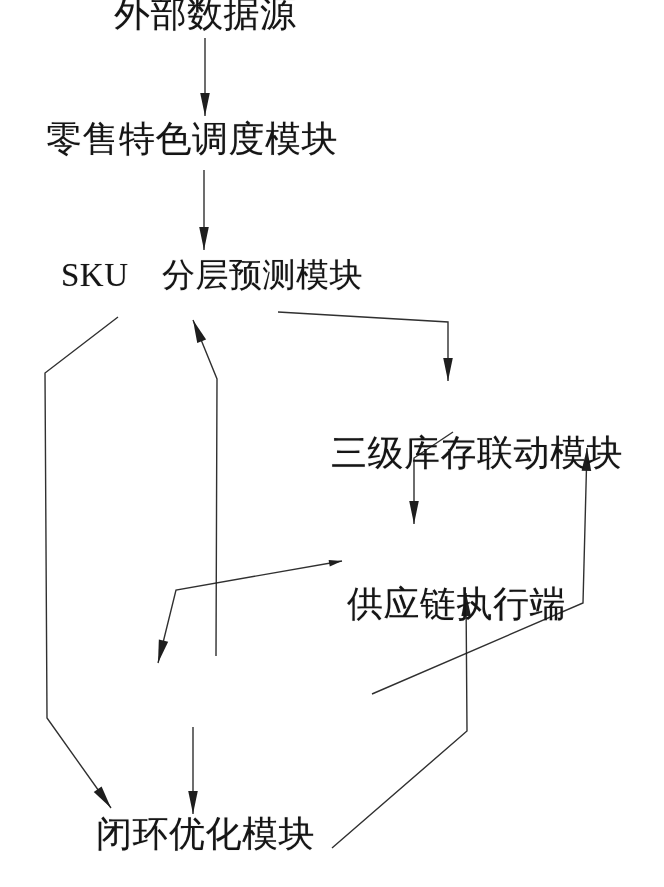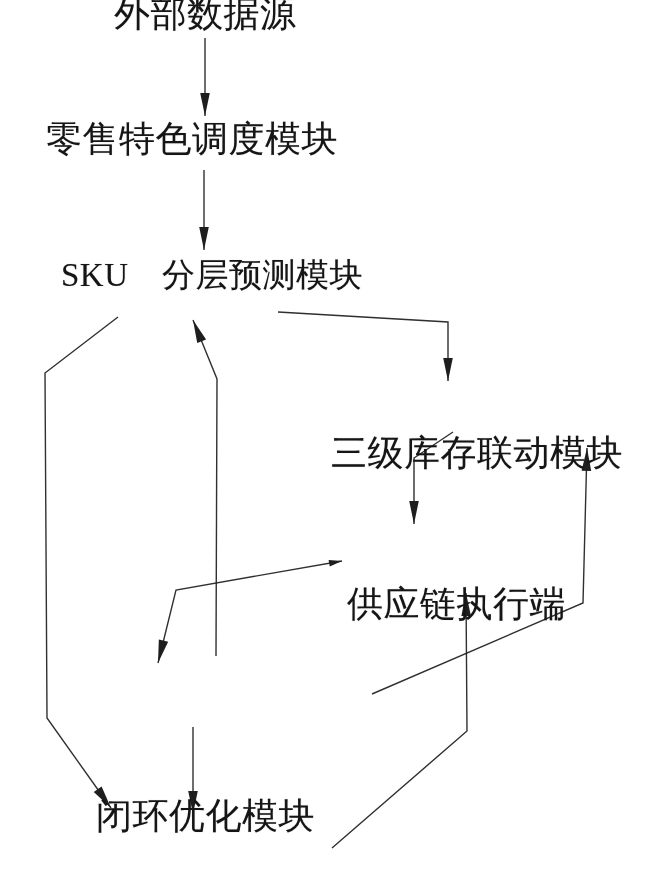--- a/index.html
+++ b/index.html
@@ -30,21 +30,21 @@
     letter-spacing: 0.5px;
     color: #151515;
     text-shadow: 0 0 1px rgba(40,40,40,0.35);
   }
   .n0 { left: 114px; top: -7px; }
   .n1 { left: 46px;  top: 118px; }
   .n2 { left: 61px;  top: 254px; font-size: 33px; }
   .n3 { left: 331px; top: 384px; margin-top: 48px; }
   .n4 { left: 347px; top: 535px; margin-top: 48px; }
   .n5 { left: 62px;  top: 675px; }
-  .n6 { left: 96px;  top: 795px; }
+  .n6 { left: 96px;  top: 813px; }
 </style>
 </head>
 <body>
 
 <div class="canvas">
 
   <svg id="edge-layer" width="664" height="887" viewBox="0 0 664 887" xmlns="http://www.w3.org/2000/svg">
     <defs>
       <marker id="ah" markerUnits="userSpaceOnUse" markerWidth="26" markerHeight="14" refX="24" refY="7" orient="auto">
         <path d="M1,2.2 L24,7 L1,11.8 Z" fill="#1e1e1e"></path>

